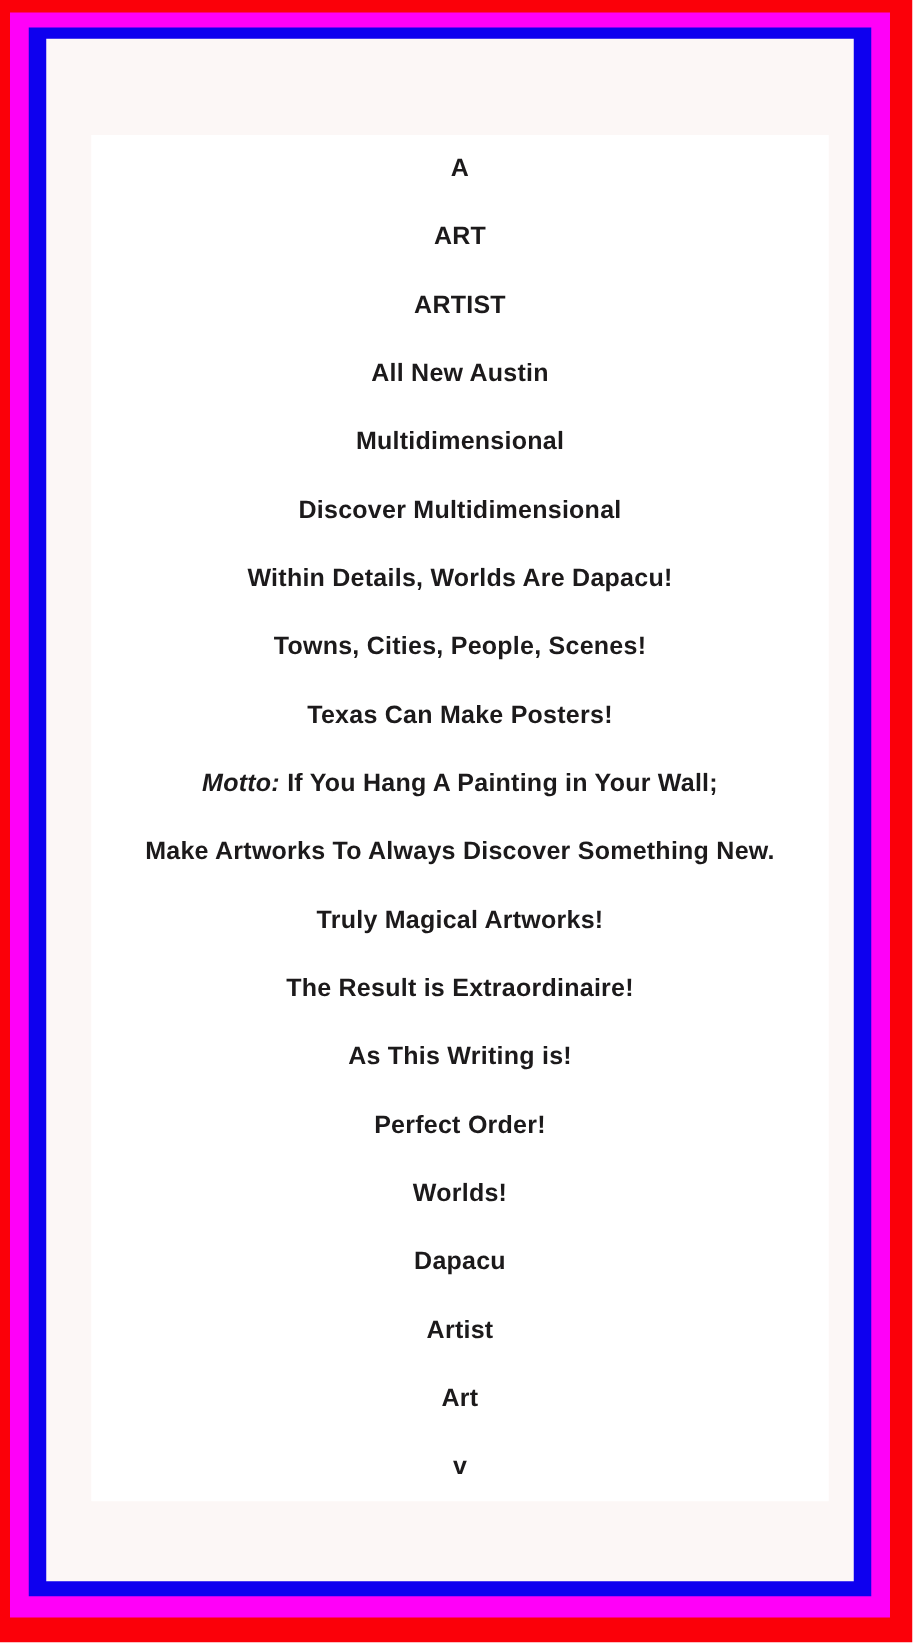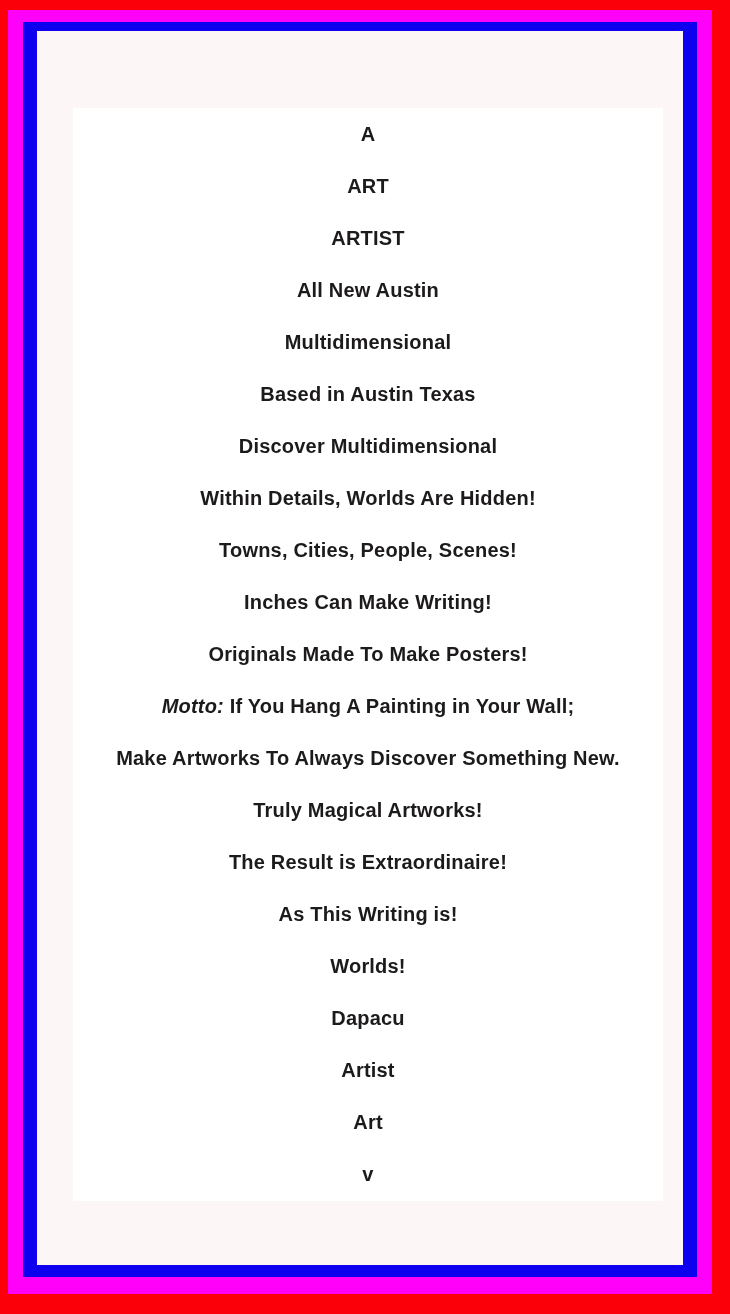--- a/index.html
+++ b/index.html
@@ -83,51 +83,48 @@
             <div class="line">
               <span class="line-text">ARTIST</span>
             </div>
             <div class="line">
               <span class="line-text">All New Austin</span>
             </div>
             <div class="line">
               <span class="line-text">Multidimensional</span>
             </div>
             <div class="line">
-              <span class="line-text">Based in Austin Texas</span>
-            </div>
-            <div class="line">
               <span class="line-text">Discover Multidimensional</span>
             </div>
             <div class="line">
-              <span class="line-text">Within Details, Worlds Are Hidden!</span>
+              <span class="line-text">Within Details, Worlds Are Dapacu!</span>
             </div>
             <div class="line">
               <span class="line-text">Towns, Cities, People, Scenes!</span>
             </div>
             <div class="line">
-              <span class="line-text">Inches Can Make Writing!</span>
-            </div>
-            <div class="line">
-              <span class="line-text">Originals Made To Make Posters!</span>
+              <span class="line-text">Texas Can Make Posters!</span>
             </div>
             <div class="line">
               <span class="line-text"><em>Motto:</em> If You Hang A Painting in Your Wall;</span>
             </div>
             <div class="line">
               <span class="line-text">Make Artworks To Always Discover Something New.</span>
             </div>
             <div class="line">
               <span class="line-text">Truly Magical Artworks!</span>
             </div>
             <div class="line">
               <span class="line-text">The Result is Extraordinaire!</span>
             </div>
             <div class="line">
               <span class="line-text">As This Writing is!</span>
+            </div>
+            <div class="line">
+              <span class="line-text">Perfect Order!</span>
             </div>
             <div class="line">
               <span class="line-text">Worlds!</span>
             </div>
             <div class="line">
               <span class="line-text">Dapacu</span>
             </div>
             <div class="line">
               <span class="line-text">Artist</span>
             </div>

